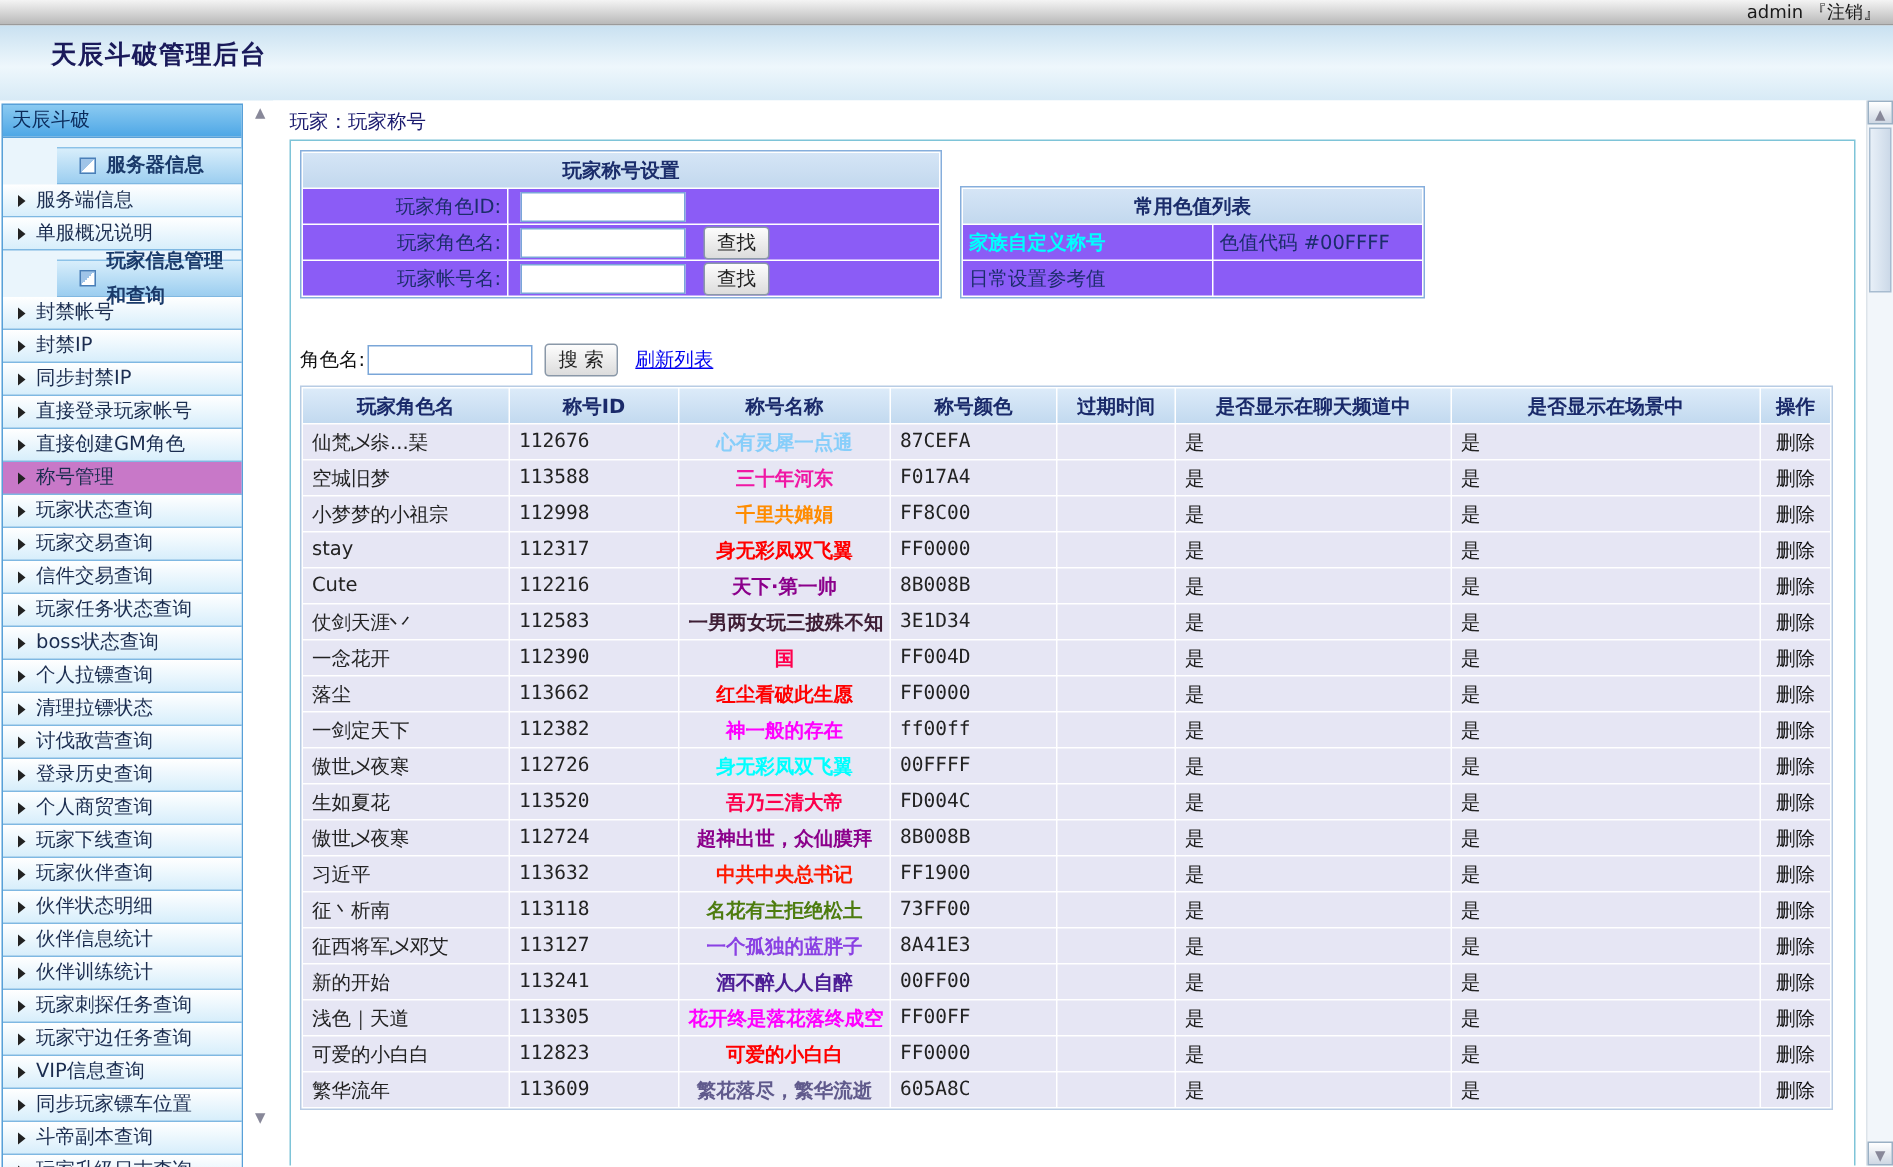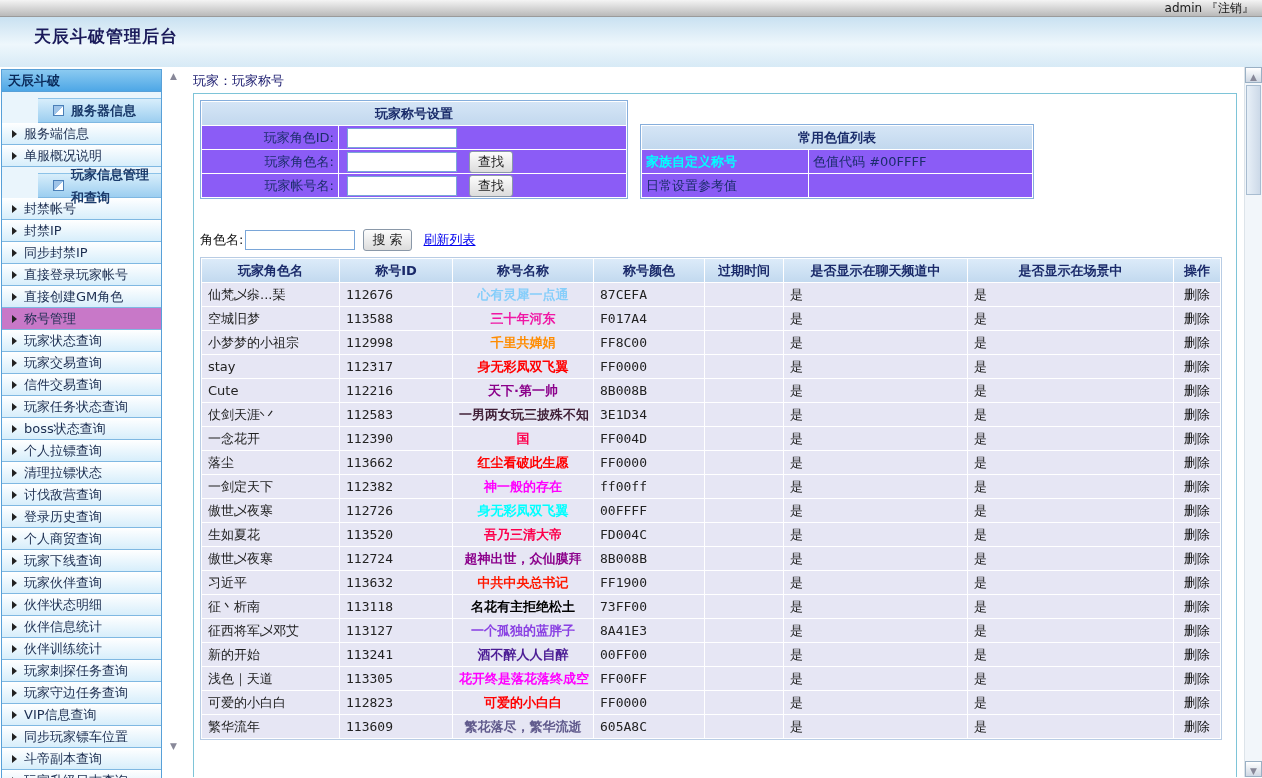--- a/index.html
+++ b/index.html
@@ -29,21 +29,21 @@
   .page{display:flex;height:710px;}
   
   .sidebar{width:182px;flex:none;position:relative;}
   .side-menu{
     margin:2px 0 0 1px;width:161px;box-sizing:border-box;
     border:1px solid #58a0d8;background:#eaf5fc;
   }
   .side-title{
     height:21px;line-height:21px;padding-left:6px;
     background:linear-gradient(#8bcaf1,#4ea7e6);
-    color:#0a2a5a;font-weight:bold;border-bottom:1px solid #58a0d8;
+    color:#0a2a5a;font-weight:normal;border-bottom:1px solid #58a0d8;
   }
   .group-header{
     height:23px;line-height:23px;margin-top:6px;
     background:linear-gradient(#d8eefb,#9ccef0);
     border-top:1px solid #8cc2e8;border-bottom:1px solid #7fb8e2;
     color:#1a3a6a;font-weight:bold;display:flex;align-items:center;margin-left:36px;
   }
   .group-header:first-of-type{margin-top:1px;}
   .win-icon{
     width:11px;height:11px;margin:0 7px 0 15px;flex:none;
@@ -92,21 +92,21 @@
     width:104px;height:16px;border:1px solid #7aa6d8;background:#fff;
     vertical-align:middle;margin-left:4px;
   }
   .btn{
     border:1px solid #8a98a8;border-radius:3px;
     background:linear-gradient(#fdfdfd,#dcdcdc);
     font-size:13px;padding:1px 8px;cursor:pointer;color:#222;
     font-family:"DejaVu Sans","Liberation Sans",sans-serif;
   }
   .form-box .btn{margin-left:12px;}
-  .color-box{position:absolute;left:440px;top:24px;width:394px;}
+  .color-box{position:absolute;left:440px;top:24px;width:310px;}
   .color-box td.cleft{width:158px;}
   .color-box td{height:24px;}
   
   .search-row{margin-top:14px;height:24px;display:flex;align-items:center;}
   .search-row .s-label{color:#111;}
   .search-row input{width:104px;height:16px;border:1px solid #7aa6d8;margin-left:2px;}
   .search-row .btn{margin-left:8px;}
   .search-row a{margin-left:12px;color:#0000ee;text-decoration:underline;cursor:pointer;}
   .hint{margin-top:4px;color:#111;}
   .hint .hint-num{color:#9a9a9a;}
@@ -496,21 +496,21 @@
               <td class="c-title" style="color: rgb(255, 25, 0);">中共中央总书记</td>
               <td class="c-code">FF1900</td>
               <td class="c-exp"></td>
               <td class="c-chat">是</td>
               <td class="c-scene">是</td>
               <td class="c-op"><span>删除</span></td>
             </tr>
             <tr>
               <td class="c-name">征丶析南</td>
               <td class="c-id">113118</td>
-              <td class="c-title" style="color: #000000;">名花有主拒绝松土</td>
+              <td class="c-title" style="color: #4d7c0f;">名花有主拒绝松土</td>
               <td class="c-code">73FF00</td>
               <td class="c-exp"></td>
               <td class="c-chat">是</td>
               <td class="c-scene">是</td>
               <td class="c-op"><span>删除</span></td>
             </tr>
             <tr>
               <td class="c-name">征西将军乄邓艾</td>
               <td class="c-id">113127</td>
               <td class="c-title" style="color: rgb(138, 65, 227);">一个孤独的蓝胖子</td>

